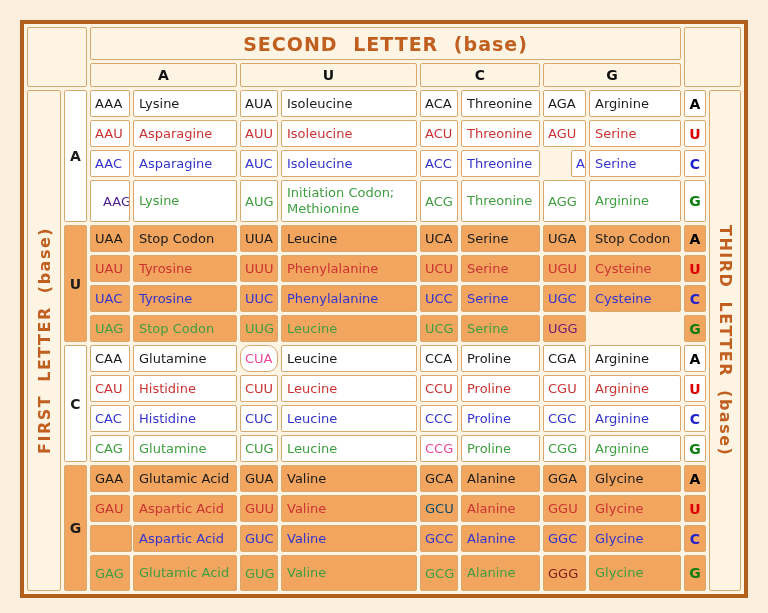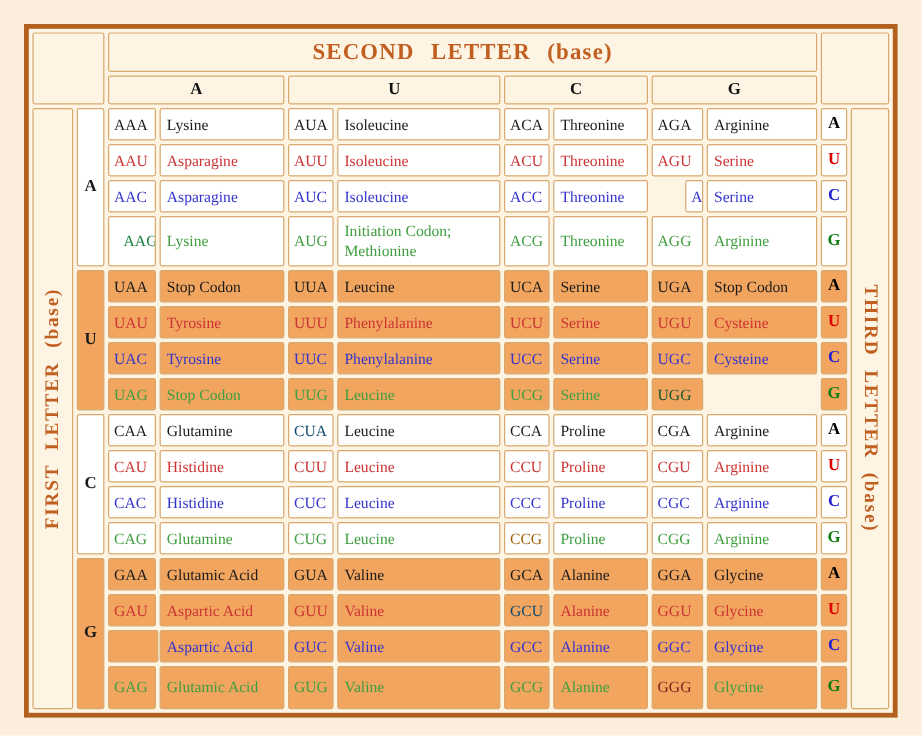--- a/index.html
+++ b/index.html
@@ -25,21 +25,20 @@
   .codon-table {
     position: absolute; left: 20px; top: 20px;
     width: 728px; height: 578px;
     border: 4px solid var(--outer-border);
     background: var(--table-bg);
     padding: 3px;
     display: grid;
     grid-template-columns: 34px 23px 40px 104px 38px 136px 38px 79px 43px 92px 22px 32px;
     grid-template-rows: 33px 24px 27px 27px 27px 42px 27px 27px 27px 27px 27px 27px 27px 27px 27px 27px 27px 36px;
     gap: 3px;
-    font-family: Liberation Serif, serif;
   }
   .cell {
     border: 1px solid var(--cell-border);
     border-radius: 2px;
     display: flex;
     align-items: center;
     font-size: 13px;
     color: #1b1b1b;
     overflow: hidden;
   }
@@ -108,21 +107,21 @@
       <div class="cell third-letter-cell bg-white" style="grid-area: 4 / 11; color: rgb(221, 0, 0);">U</div>
       <div class="cell codon bg-white" style="grid-area: 5 / 3; color: rgb(52, 52, 204);">AAC</div>
       <div class="cell name bg-white" style="grid-area: 5 / 4; color: rgb(52, 52, 204);">Asparagine</div>
       <div class="cell codon bg-white" style="grid-area: 5 / 5; color: rgb(52, 52, 204);">AUC</div>
       <div class="cell name bg-white" style="grid-area: 5 / 6; color: rgb(52, 52, 204);">Isoleucine</div>
       <div class="cell codon bg-white" style="grid-area: 5 / 7; color: rgb(52, 52, 204);">ACC</div>
       <div class="cell name bg-white" style="grid-area: 5 / 8; color: rgb(52, 52, 204);">Threonine</div>
       <div class="cell codon bg-white" style="grid-area: 5 / 9; color: rgb(52, 52, 204); margin-left: 28px;">AGC</div>
       <div class="cell name bg-white" style="grid-area: 5 / 10; color: rgb(52, 52, 204);">Serine</div>
       <div class="cell third-letter-cell bg-white" style="grid-area: 5 / 11; color: rgb(34, 34, 204);">C</div>
-      <div class="cell codon bg-white" style="grid-area: 6 / 3; color: #15803d; padding-left: 12px;">AAG</div>
+      <div class="cell codon bg-white" style="grid-area: 6 / 3; color: #4c1d95; padding-left: 12px;">AAG</div>
       <div class="cell name bg-white" style="grid-area: 6 / 4; color: rgb(63, 158, 63);">Lysine</div>
       <div class="cell codon bg-white" style="grid-area: 6 / 5; color: rgb(63, 158, 63);">AUG</div>
       <div class="cell name bg-white" style="grid-area: 6 / 6; color: rgb(63, 158, 63);">Initiation Codon; Methionine</div>
       <div class="cell codon bg-white" style="grid-area: 6 / 7; color: rgb(63, 158, 63);">ACG</div>
       <div class="cell name bg-white" style="grid-area: 6 / 8; color: rgb(63, 158, 63);">Threonine</div>
       <div class="cell codon bg-white" style="grid-area: 6 / 9; color: rgb(63, 158, 63);">AGG</div>
       <div class="cell name bg-white" style="grid-area: 6 / 10; color: rgb(63, 158, 63);">Arginine</div>
       <div class="cell third-letter-cell bg-white" style="grid-area: 6 / 11; color: rgb(15, 125, 15);">G</div>
       <div class="cell first-letter bg-orange" style="grid-area: 7 / 2 / span 4;">U</div>
       <div class="cell codon bg-orange" style="grid-area: 7 / 3; color: rgb(27, 27, 27);">UAA</div>
@@ -151,26 +150,26 @@
       <div class="cell name bg-orange" style="grid-area: 9 / 8; color: rgb(52, 52, 204);">Serine</div>
       <div class="cell codon bg-orange" style="grid-area: 9 / 9; color: rgb(52, 52, 204);">UGC</div>
       <div class="cell name bg-orange" style="grid-area: 9 / 10; color: rgb(52, 52, 204);">Cysteine</div>
       <div class="cell third-letter-cell bg-orange" style="grid-area: 9 / 11; color: rgb(34, 34, 204);">C</div>
       <div class="cell codon bg-orange" style="grid-area: 10 / 3; color: rgb(63, 158, 63);">UAG</div>
       <div class="cell name bg-orange" style="grid-area: 10 / 4; color: rgb(63, 158, 63);">Stop Codon</div>
       <div class="cell codon bg-orange" style="grid-area: 10 / 5; color: rgb(63, 158, 63);">UUG</div>
       <div class="cell name bg-orange" style="grid-area: 10 / 6; color: rgb(63, 158, 63);">Leucine</div>
       <div class="cell codon bg-orange" style="grid-area: 10 / 7; color: rgb(63, 158, 63);">UCG</div>
       <div class="cell name bg-orange" style="grid-area: 10 / 8; color: rgb(63, 158, 63);">Serine</div>
-      <div class="cell codon bg-orange" style="grid-area: 10 / 9; color: #14532d;">UGG</div>
+      <div class="cell codon bg-orange" style="grid-area: 10 / 9; color: #701a75;">UGG</div>
       <div class="cell third-letter-cell bg-orange" style="grid-area: 10 / 11; color: rgb(15, 125, 15);">G</div>
       <div class="cell first-letter bg-white" style="grid-area: 11 / 2 / span 4;">C</div>
       <div class="cell codon bg-white" style="grid-area: 11 / 3; color: rgb(27, 27, 27);">CAA</div>
       <div class="cell name bg-white" style="grid-area: 11 / 4; color: rgb(27, 27, 27);">Glutamine</div>
-      <div class="cell codon bg-white" style="grid-area: 11 / 5; color: #0c4a6e;">CUA</div>
+      <div class="cell codon bg-white" style="grid-area: 11 / 5; color: #ec4899; border-radius: 10px;">CUA</div>
       <div class="cell name bg-white" style="grid-area: 11 / 6; color: rgb(27, 27, 27);">Leucine</div>
       <div class="cell codon bg-white" style="grid-area: 11 / 7; color: rgb(27, 27, 27);">CCA</div>
       <div class="cell name bg-white" style="grid-area: 11 / 8; color: rgb(27, 27, 27);">Proline</div>
       <div class="cell codon bg-white" style="grid-area: 11 / 9; color: rgb(27, 27, 27);">CGA</div>
       <div class="cell name bg-white" style="grid-area: 11 / 10; color: rgb(27, 27, 27);">Arginine</div>
       <div class="cell third-letter-cell bg-white" style="grid-area: 11 / 11; color: rgb(0, 0, 0);">A</div>
       <div class="cell codon bg-white" style="grid-area: 12 / 3; color: rgb(204, 51, 51); text-align: right;">CAU</div>
       <div class="cell name bg-white" style="grid-area: 12 / 4; color: rgb(204, 51, 51);">Histidine</div>
       <div class="cell codon bg-white" style="grid-area: 12 / 5; color: rgb(204, 51, 51);">CUU</div>
       <div class="cell name bg-white" style="grid-area: 12 / 6; color: rgb(204, 51, 51);">Leucine</div>
@@ -185,21 +184,21 @@
       <div class="cell name bg-white" style="grid-area: 13 / 6; color: rgb(52, 52, 204);">Leucine</div>
       <div class="cell codon bg-white" style="grid-area: 13 / 7; color: rgb(52, 52, 204);">CCC</div>
       <div class="cell name bg-white" style="grid-area: 13 / 8; color: rgb(52, 52, 204);">Proline</div>
       <div class="cell codon bg-white" style="grid-area: 13 / 9; color: rgb(52, 52, 204);">CGC</div>
       <div class="cell name bg-white" style="grid-area: 13 / 10; color: rgb(52, 52, 204);">Arginine</div>
       <div class="cell third-letter-cell bg-white" style="grid-area: 13 / 11; color: rgb(34, 34, 204);">C</div>
       <div class="cell codon bg-white" style="grid-area: 14 / 3; color: rgb(63, 158, 63);">CAG</div>
       <div class="cell name bg-white" style="grid-area: 14 / 4; color: rgb(63, 158, 63);">Glutamine</div>
       <div class="cell codon bg-white" style="grid-area: 14 / 5; color: rgb(63, 158, 63);">CUG</div>
       <div class="cell name bg-white" style="grid-area: 14 / 6; color: rgb(63, 158, 63);">Leucine</div>
-      <div class="cell codon bg-white" style="grid-area: 14 / 7; color: #a16207;">CCG</div>
+      <div class="cell codon bg-white" style="grid-area: 14 / 7; color: #ec4899;">CCG</div>
       <div class="cell name bg-white" style="grid-area: 14 / 8; color: rgb(63, 158, 63);">Proline</div>
       <div class="cell codon bg-white" style="grid-area: 14 / 9; color: rgb(63, 158, 63);">CGG</div>
       <div class="cell name bg-white" style="grid-area: 14 / 10; color: rgb(63, 158, 63);">Arginine</div>
       <div class="cell third-letter-cell bg-white" style="grid-area: 14 / 11; color: rgb(15, 125, 15);">G</div>
       <div class="cell first-letter bg-orange" style="grid-area: 15 / 2 / span 4;">G</div>
       <div class="cell codon bg-orange" style="grid-area: 15 / 3; color: rgb(27, 27, 27);">GAA</div>
       <div class="cell name bg-orange" style="grid-area: 15 / 4; color: rgb(27, 27, 27);">Glutamic Acid</div>
       <div class="cell codon bg-orange" style="grid-area: 15 / 5; color: rgb(27, 27, 27);">GUA</div>
       <div class="cell name bg-orange" style="grid-area: 15 / 6; color: rgb(27, 27, 27);">Valine</div>
       <div class="cell codon bg-orange" style="grid-area: 15 / 7; color: rgb(27, 27, 27);">GCA</div>

